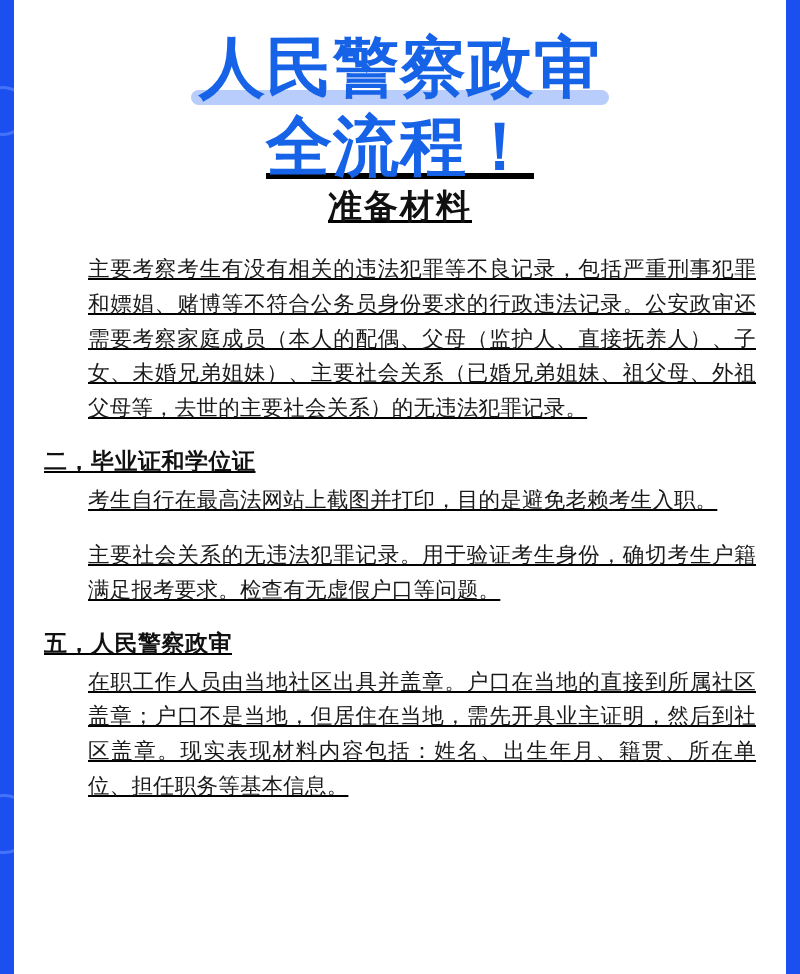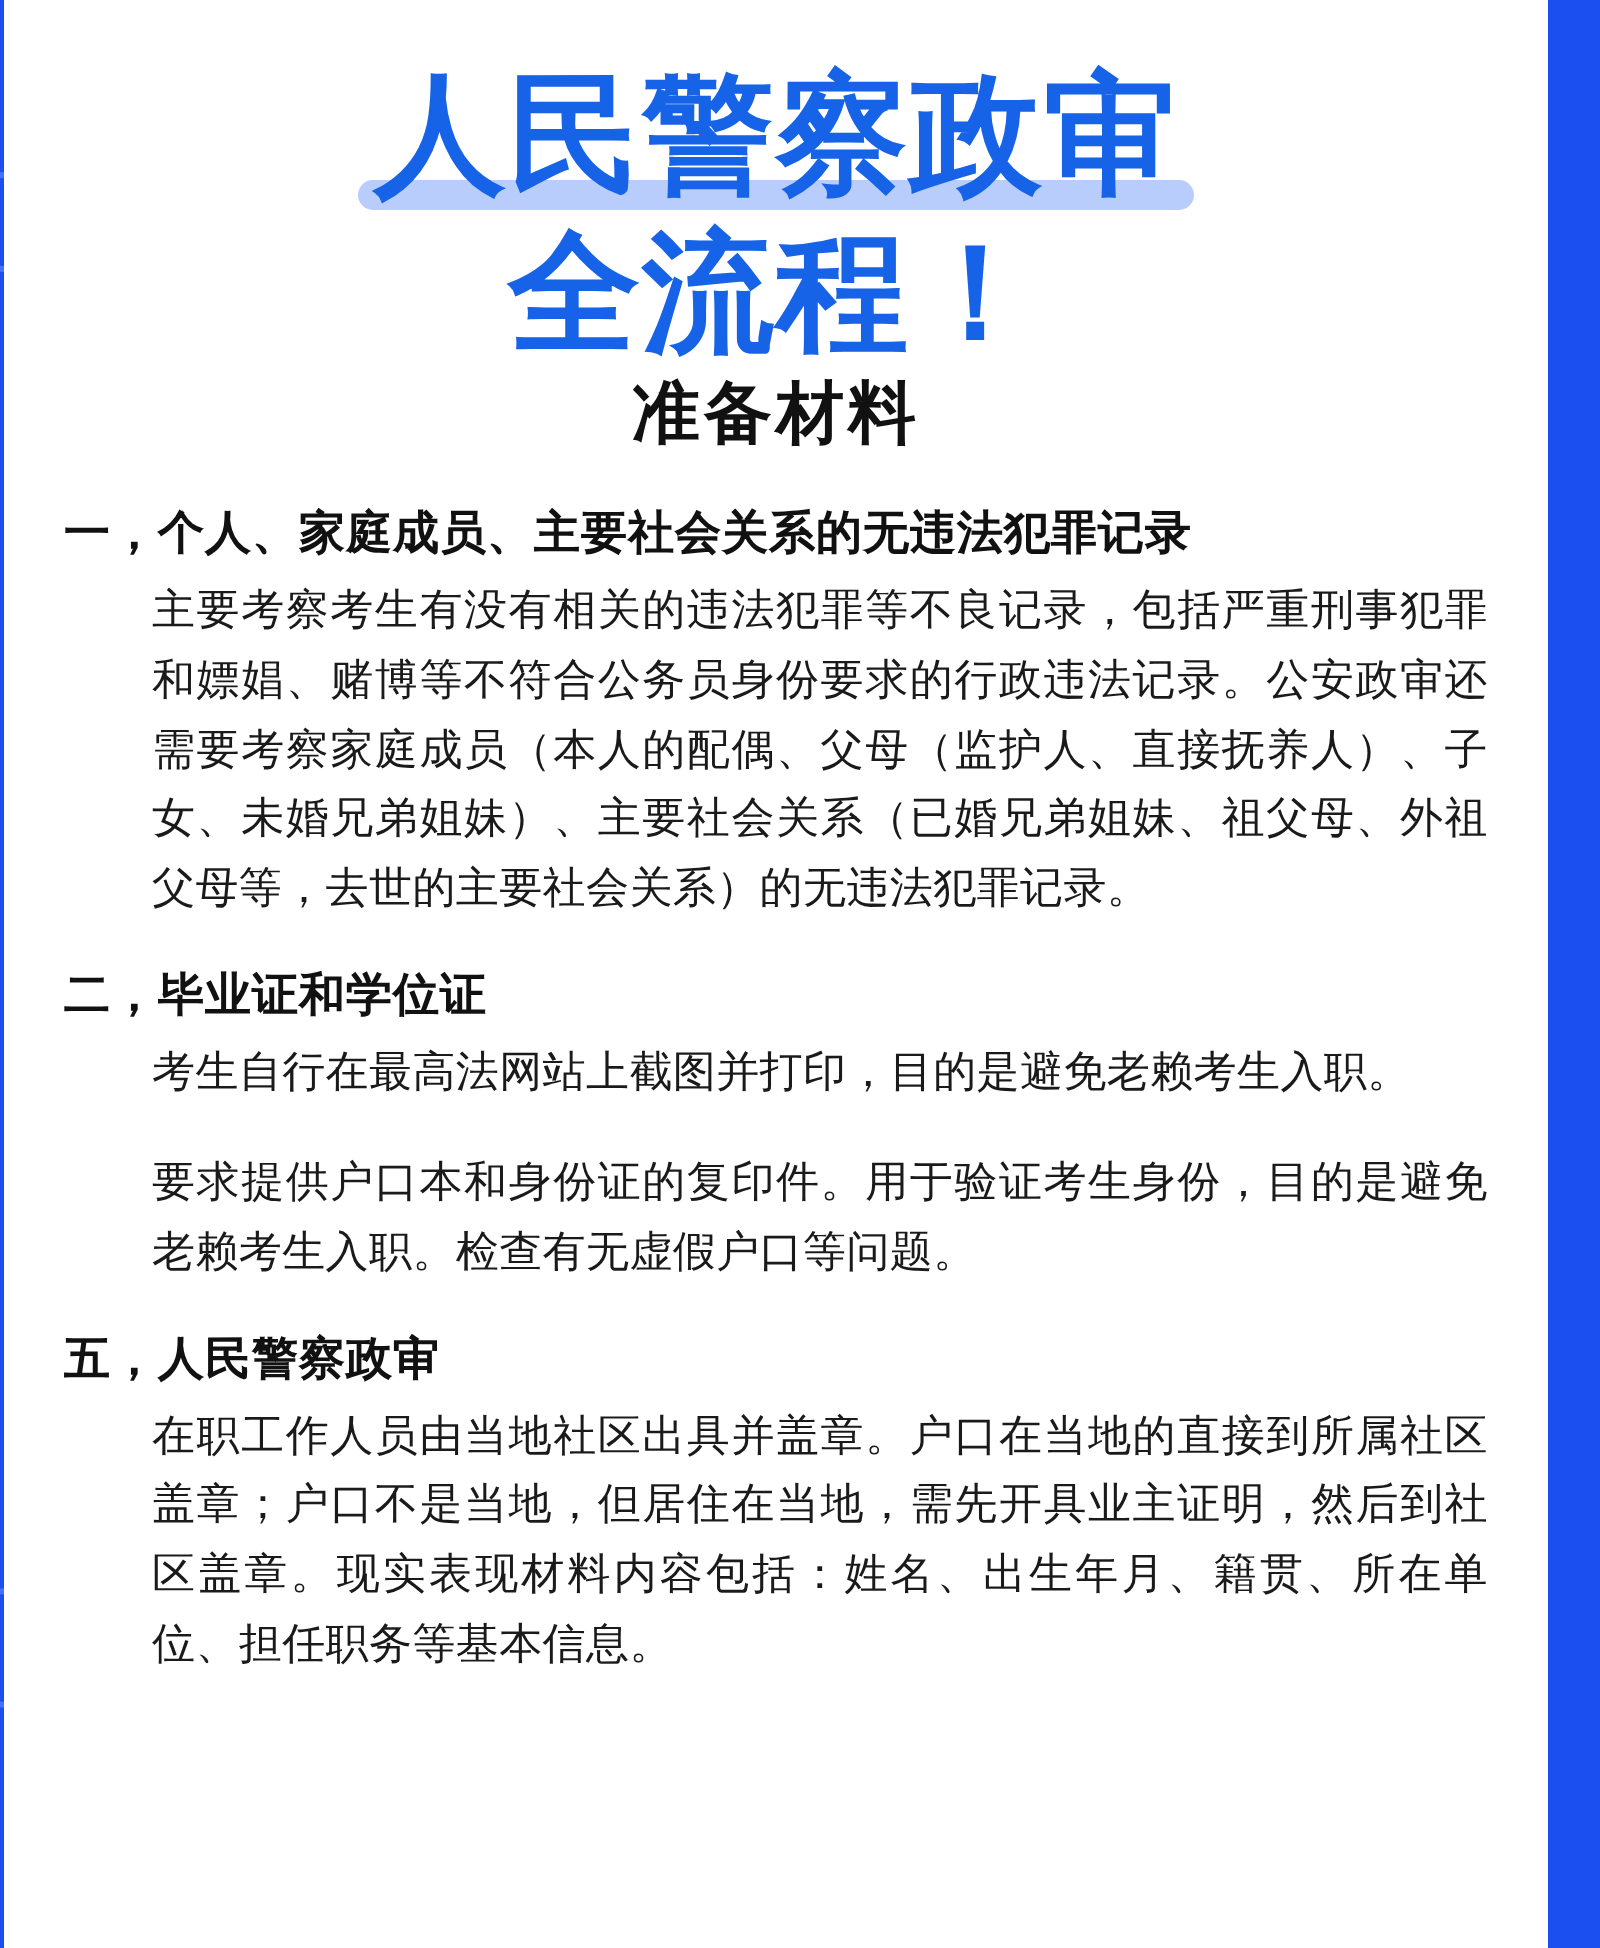--- a/index.html
+++ b/index.html
@@ -12,21 +12,22 @@
     overflow: hidden;
     background: #1b4ff0;
     font-family: "Liberation Sans", sans-serif;
   }
   .poster {
     position: relative;
     width: 678px;
     height: 974px;
     background: #1b4ff0;
     box-sizing: border-box;
-    padding: 0 2px;
+    padding: 0 14px;
+    text-decoration: underline;
   }
   .card {
     position: relative;
     width: 772px;
     height: 974px;
     background: #ffffff;
     box-sizing: border-box;
     padding: 26px 30px 0 30px;
     overflow: hidden;
   }
@@ -131,31 +132,30 @@
         <span class="title-underline"></span>
       </div>
       <div class="title-line2">全流程！</div>
     </div>
 
     <div class="section-heading">准备材料</div>
 
     <div class="items">
 
       <div class="item">
-        <div class="item-title">一，个人、家庭成员、主要社会关系的无违法犯罪记录</div>
         <div class="item-body">主要考察考生有没有相关的违法犯罪等不良记录，包括严重刑事犯罪和嫖娼、赌博等不符合公务员身份要求的行政违法记录。公安政审还需要考察家庭成员（本人的配偶、父母（监护人、直接抚养人）、子女、未婚兄弟姐妹）、主要社会关系（已婚兄弟姐妹、祖父母、外祖父母等，去世的主要社会关系）的无违法犯罪记录。</div>
       </div>
 
       <div class="item">
         <div class="item-title">二，毕业证和学位证</div>
         <div class="item-body">考生自行在最高法网站上截图并打印，目的是避免老赖考生入职。</div>
       </div>
 
       <div class="item">
-        <div class="item-body">要求提供户口本和身份证的复印件。用于验证考生身份，目的是避免老赖考生入职。检查有无虚假户口等问题。</div>
+        <div class="item-body">主要社会关系的无违法犯罪记录。用于验证考生身份，确切考生户籍满足报考要求。检查有无虚假户口等问题。</div>
       </div>
 
       <div class="item">
       </div>
 
       <div class="item">
         <div class="item-title">五，人民警察政审</div>
         <div class="item-body">在职工作人员由当地社区出具并盖章。户口在当地的直接到所属社区盖章；户口不是当地，但居住在当地，需先开具业主证明，然后到社区盖章。现实表现材料内容包括：姓名、出生年月、籍贯、所在单位、担任职务等基本信息。</div>
       </div>
 

